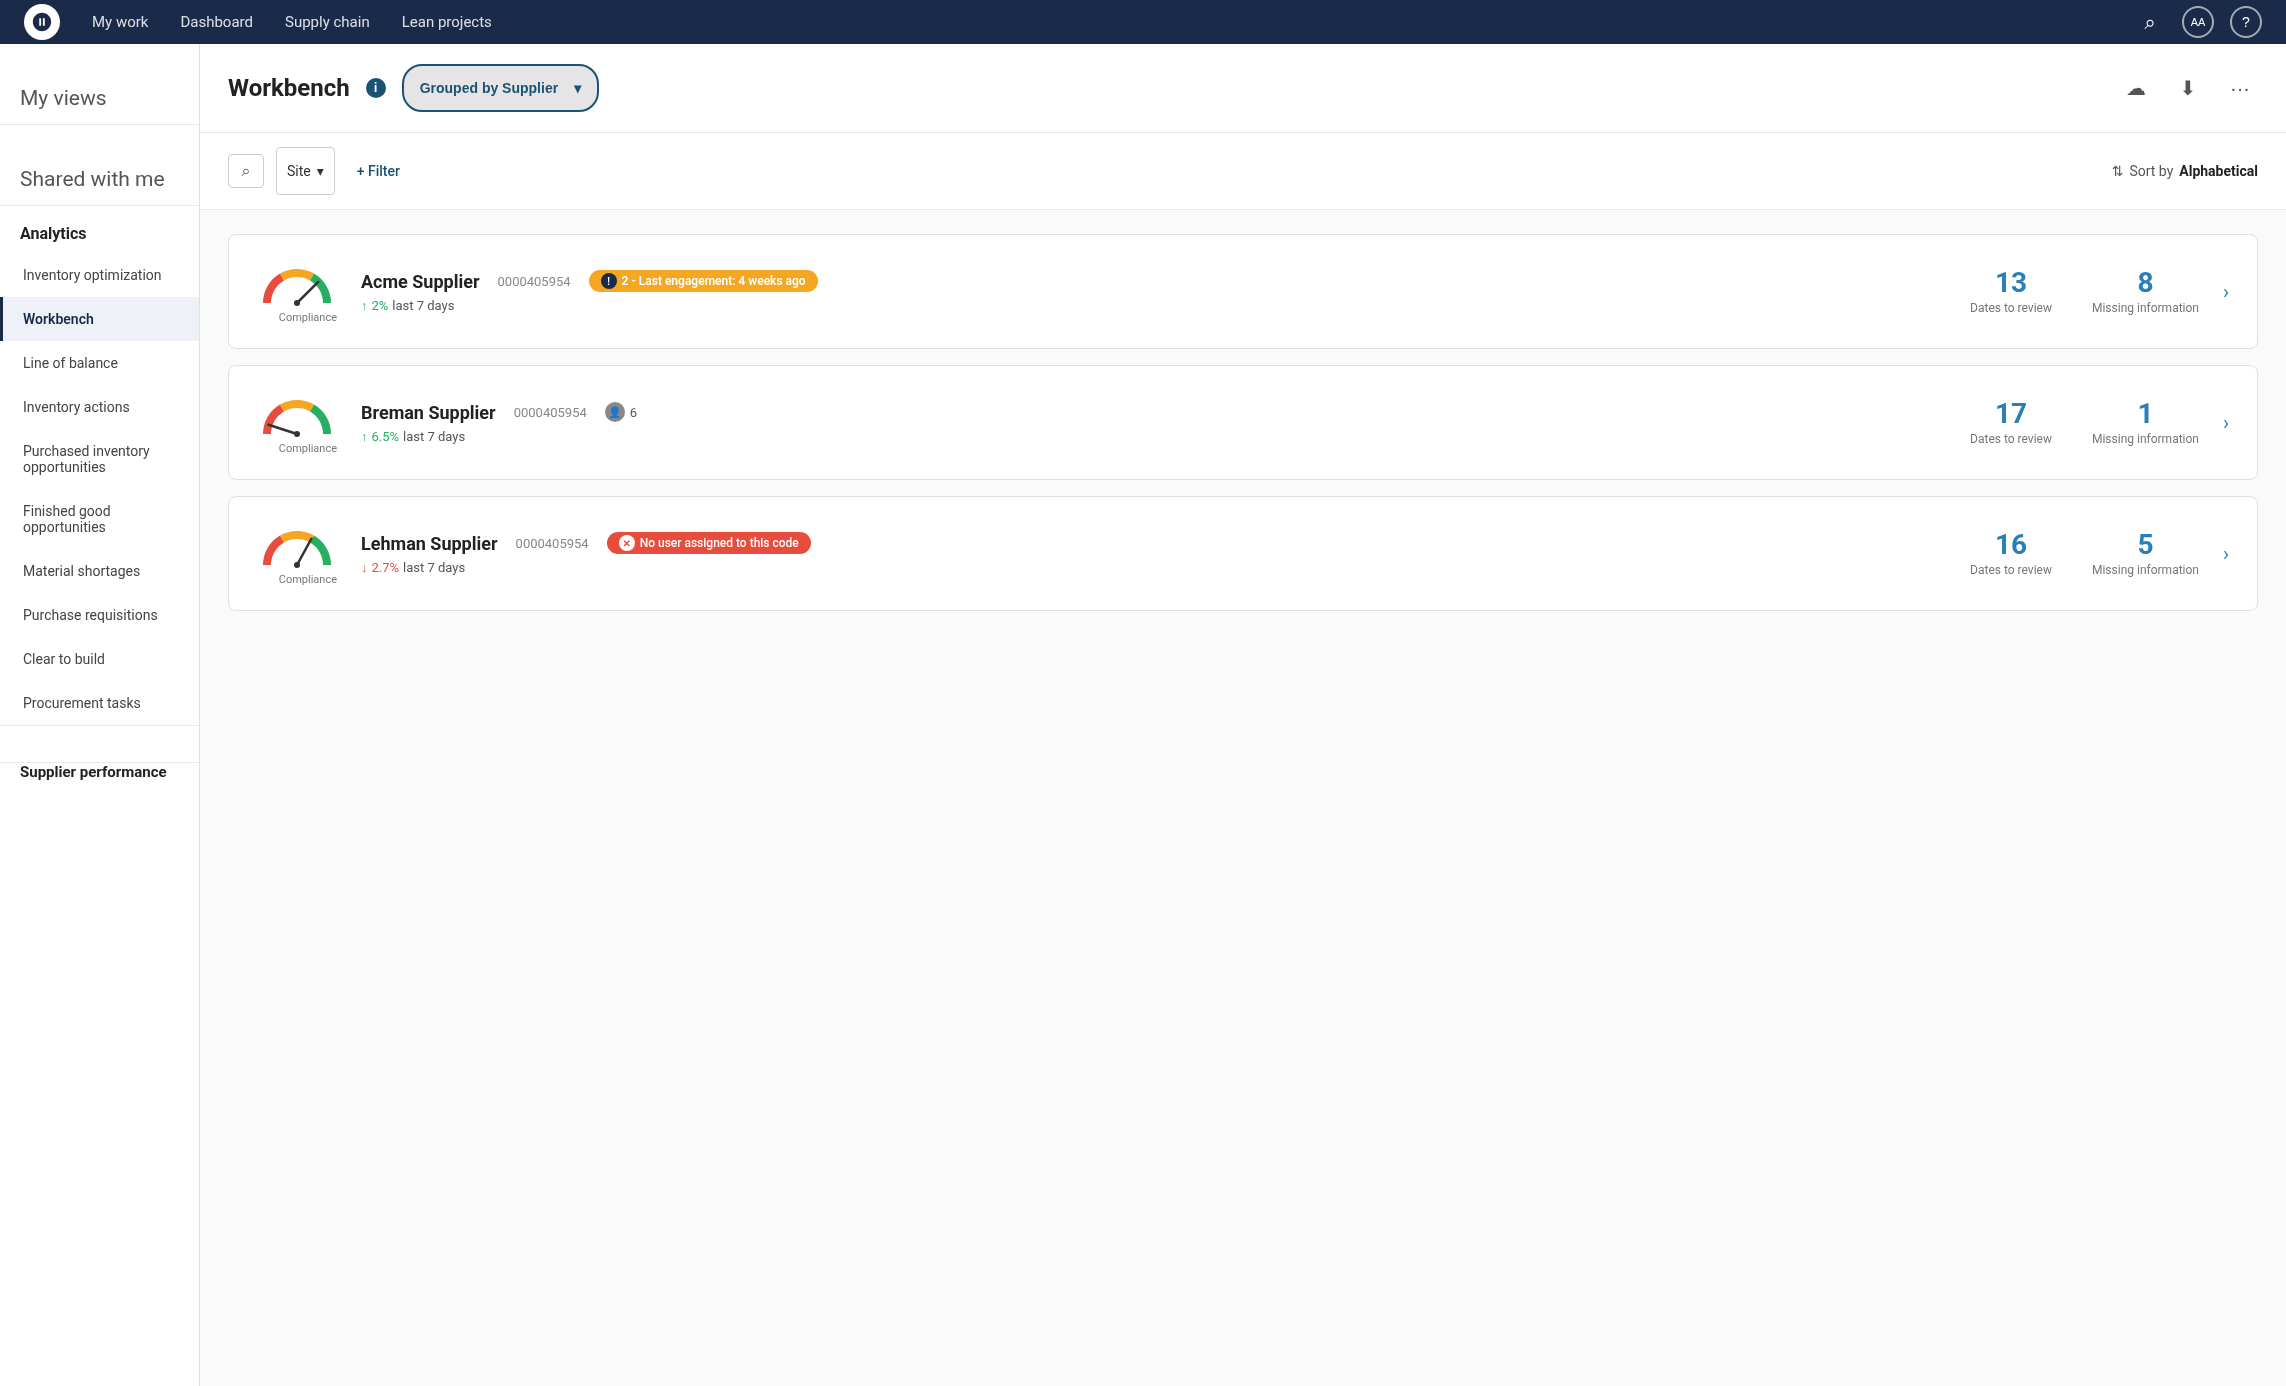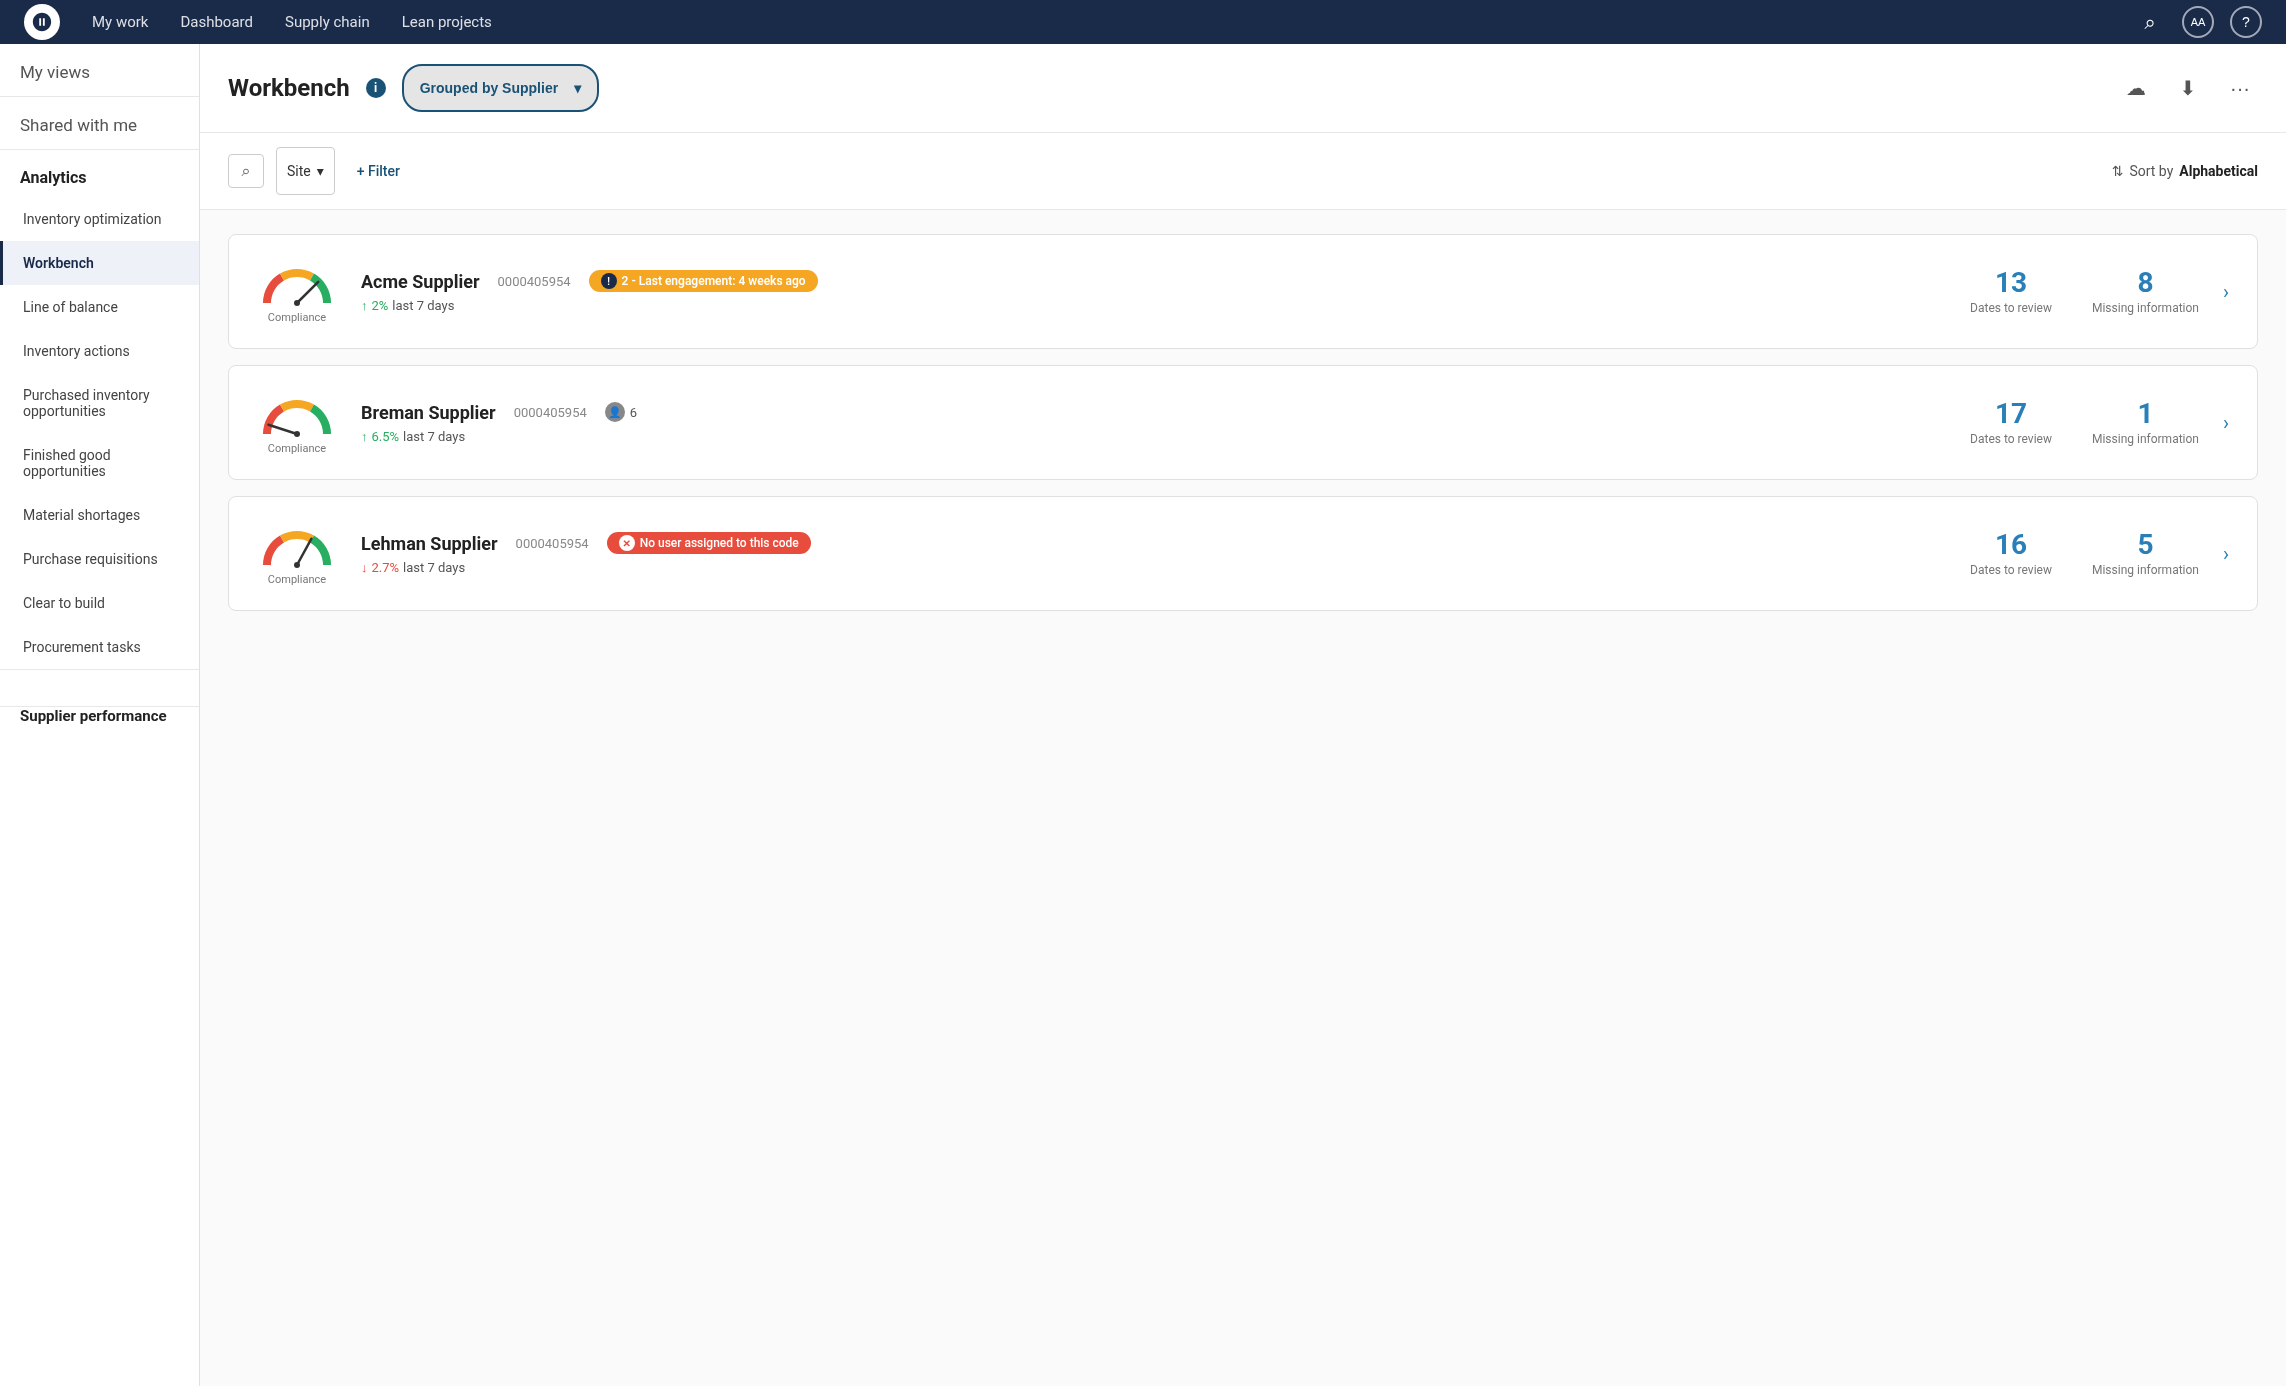--- a/index.html
+++ b/index.html
@@ -50,23 +50,24 @@
     
     .sidebar {
       width: 200px;
       background: white;
       border-right: 1px solid #e0e0e0;
       overflow-y: auto;
       flex-shrink: 0;
     }
     .sidebar-section-header {
       padding: 18px 20px 14px;
-      font-size: 17px;
-      color: #555;
-      cursor: pointer;
+      font-size: 21px;
+      color: #555;
+      cursor: pointer;
+      margin-top: 24px;
     }
     .sidebar-divider { height: 1px; background: #e8e8e8; margin: 0 0; }
     .sidebar-item {
       padding: 14px 20px;
       font-size: 14px;
       color: #444;
       cursor: pointer;
       border-left: 3px solid transparent;
     }
     .sidebar-item.active {
@@ -198,21 +199,21 @@
       padding: 24px 28px;
       display: flex;
       align-items: center;
       gap: 24px;
       cursor: pointer;
     }
 
     
     .gauge-container { text-align: center; flex-shrink: 0; }
     .gauge-svg { display: block; }
-    .gauge-label { font-size: 11px; color: #777; margin-top: 2px; }
+    .gauge-label { font-size: 11px; color: #777; margin-top: 2px; text-align: right; }
 
     
     .supplier-info { flex: 1; }
     .supplier-name-row { display: flex; align-items: center; gap: 18px; margin-bottom: 6px; flex-wrap: wrap; }
     .supplier-name { font-size: 18px; font-weight: 700; color: #222; }
     .supplier-id { font-size: 13px; color: #888; }
     .badge-yellow {
       background: #f5a623;
       color: white;
       border-radius: 20px;

